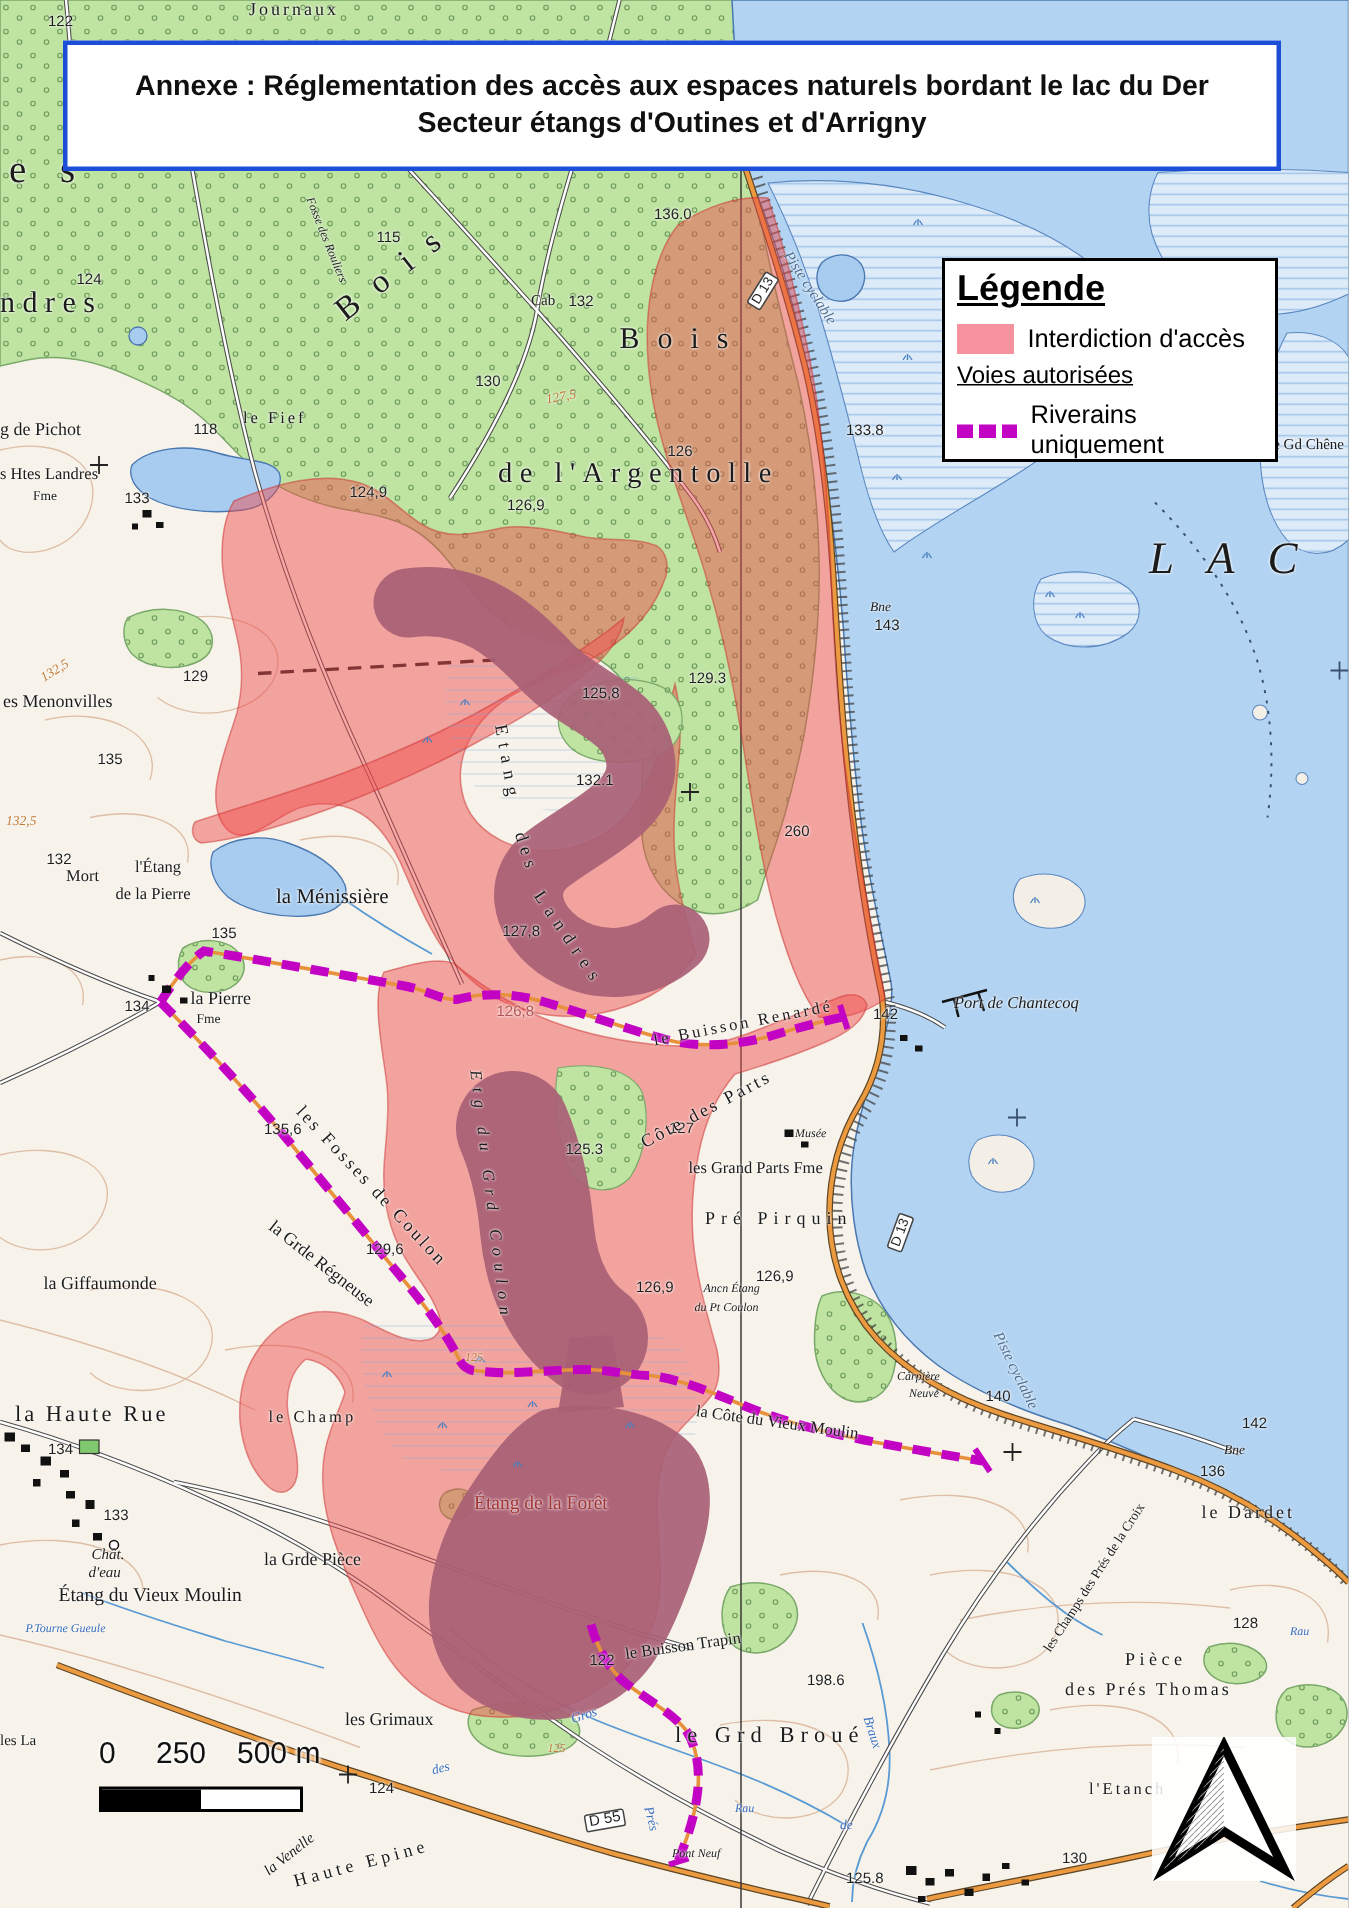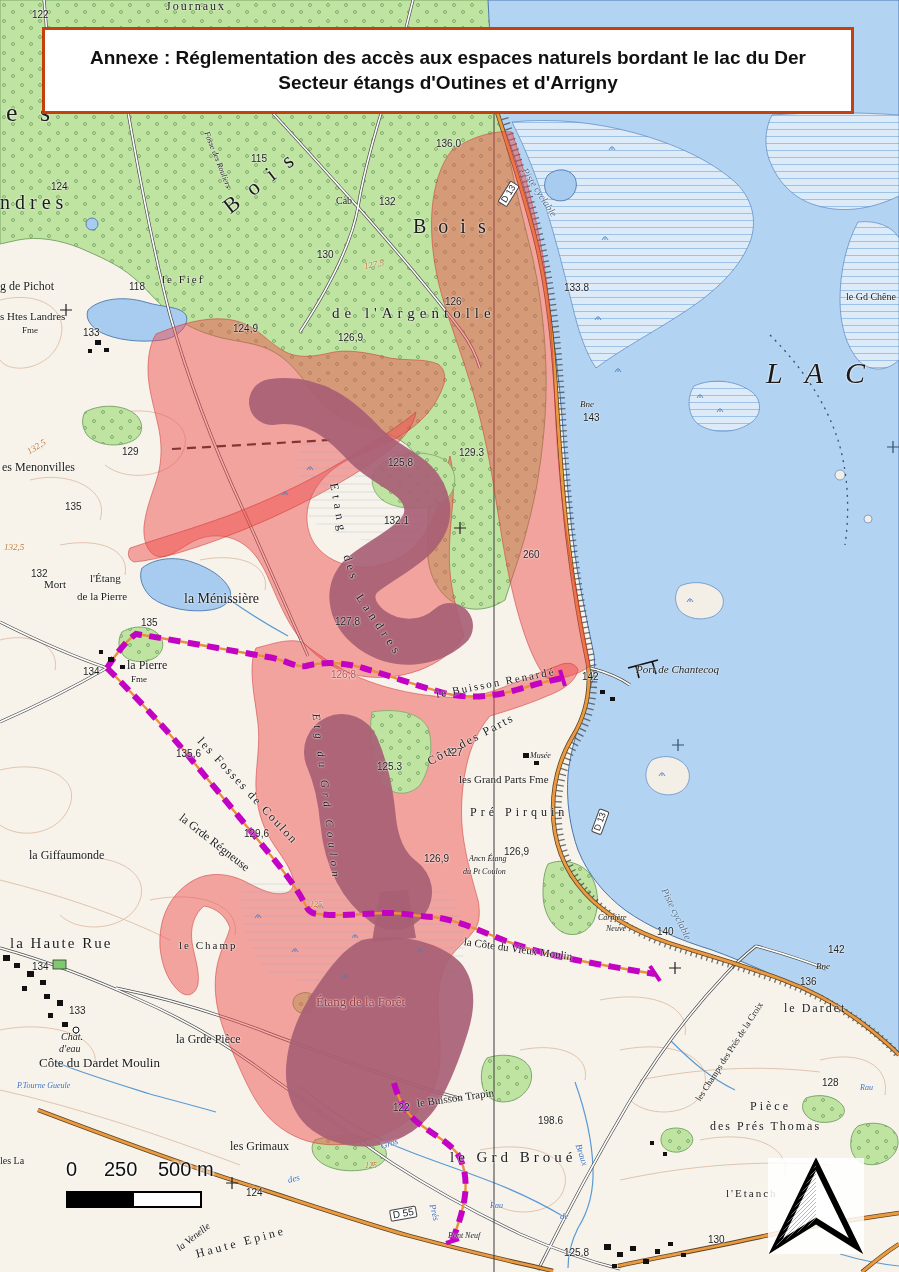--- a/index.html
+++ b/index.html
@@ -7,21 +7,21 @@
         font-family:"Liberation Serif",serif;}
   .map-svg{position:absolute;left:0;top:0;z-index:1;}
   .label-layer{position:absolute;left:0;top:0;width:899px;height:1272px;z-index:5;pointer-events:none;}
   .map-label{position:absolute;font-size:11px;line-height:1;color:#1b1b1b;white-space:nowrap;
              transform-origin:0 50%;
              text-shadow:0 0 2px rgba(255,255,255,.85),0 0 2px rgba(255,255,255,.85);}
   .map-label.sans{font-family:"Liberation Sans",sans-serif;font-size:10px;color:#1f1f1f;}
   .map-label.it{font-style:italic;}
   .map-label.boxed{background:#fff;border:1px solid #444;border-radius:2px;padding:0 2px;text-shadow:none;}
   .title-box{position:absolute;left:42px;top:27px;width:806px;height:81px;background:#fff;
-             border:3px solid #c2410c;z-index:10;display:flex;flex-direction:column;justify-content:center;
+             border:3px solid #1d4ed8;z-index:10;display:flex;flex-direction:column;justify-content:center;
              align-items:center;gap:3px;font-family:"Liberation Sans",sans-serif;font-weight:bold;
              font-size:19px;color:#101010;text-align:center;}
   .legend{position:absolute;left:628px;top:172px;width:224px;height:136px;background:#fff;
           border:2px solid #000;z-index:10;padding:5px 8px;box-sizing:border-box;
           font-family:"Liberation Sans",sans-serif;color:#000;}
   .legend-title{font-size:24px;font-weight:bold;text-decoration:underline;margin-bottom:9px;}
   .legend-row{display:flex;align-items:center;gap:9px;font-size:17px;margin-bottom:5px;}
   .swatch-area{width:38px;height:20px;background:#f6929e;flex:0 0 auto;}
   .legend-sub{font-size:16px;text-decoration:underline;margin:6px 0 7px;}
   .swatch-dash{width:40px;height:9px;flex:0 0 auto;
@@ -294,25 +294,25 @@
 
   <div class="label-layer">
       <div class="map-label" style="left: 166px; top: 0px; font-size: 12px; letter-spacing: 2px;">Journaux</div>
       <div class="map-label sans" style="left: 32px; top: 10px;">122</div>
       <div class="map-label" style="left: 6px; top: 100px; font-size: 26px; letter-spacing: 8px;">e s</div>
       <div class="map-label" style="left: 0px; top: 192px; font-size: 20px; letter-spacing: 5px;">ndres</div>
       <div class="map-label sans" style="left: 51px; top: 182px;">124</div>
       <div class="map-label it" style="left: 206px; top: 128px; font-size: 8px; transform: rotate(68deg);">Fosse des Rouliers</div>
       <div class="map-label" style="left: 226px; top: 198px; font-size: 22px; letter-spacing: 14px; transform: rotate(-38deg);">Bois</div>
       <div class="map-label" style="left: 413px; top: 216px; font-size: 20px; letter-spacing: 12px;">Bois</div>
-      <div class="map-label" style="left: 332px; top: 306px; font-size: 15px; letter-spacing: 5px;">de l'Argentolle</div>
+      <div class="map-label" style="left: 332px; top: 306px; font-size: 19px; letter-spacing: 5px;">de l'Argentolle</div>
       <div class="map-label it" style="left: 524px; top: 164px; font-size: 10px; color: rgb(77, 109, 143); transform: rotate(57deg);">Piste cyclable</div>
       <div class="map-label it" style="left: 664px; top: 884px; font-size: 10px; color: rgb(77, 109, 143); transform: rotate(64deg);">Piste cyclable</div>
       <div class="map-label sans" style="left: 251px; top: 154px;">115</div>
-      <div class="map-label" style="left: 336px; top: 196px; font-size: 10px;">Cab</div>
+      <div class="map-label" style="left: 354px; top: 196px; font-size: 10px;">Cab</div>
       <div class="map-label sans" style="left: 379px; top: 197px;">132</div>
       <div class="map-label sans" style="left: 436px; top: 139px;">136.0</div>
       <div class="map-label sans" style="left: 317px; top: 250px;">130</div>
       <div class="map-label it" style="left: 364px; top: 262px; font-size: 9px; color: rgb(192, 122, 53); transform: rotate(-10deg);">127,5</div>
       <div class="map-label sans" style="left: 445px; top: 297px;">126</div>
       <div class="map-label sans" style="left: 564px; top: 283px;">133.8</div>
       <div class="map-label sans" style="left: 233px; top: 324px;">124,9</div>
       <div class="map-label sans" style="left: 338px; top: 333px;">126,9</div>
       <div class="map-label" style="left: 846px; top: 292px; font-size: 10px;">le Gd Chêne</div>
       <div class="map-label sans" style="left: 129px; top: 282px;">118</div>
@@ -368,32 +368,32 @@
       <div class="map-label" style="left: 181px; top: 810px; font-size: 12px; transform: rotate(38deg);">la Grde Régneuse</div>
       <div class="map-label it" style="left: 316px; top: 708px; font-size: 11px; letter-spacing: 5px; transform: rotate(83deg);">Etg du Grd Coulon</div>
       <div class="map-label" style="left: 29px; top: 839px; font-size: 12px; margin-top: 10px;">la Giffaumonde</div>
       <div class="map-label it" style="left: 310px; top: 901px; font-size: 8px; color: rgb(192, 122, 53);">125</div>
       <div class="map-label" style="left: 10px; top: 936px; font-size: 15px; letter-spacing: 2px;">la Haute Rue</div>
       <div class="map-label sans" style="left: 32px; top: 962px;">134</div>
       <div class="map-label" style="left: 179px; top: 940px; font-size: 11px; letter-spacing: 2px;">le Champ</div>
       <div class="map-label sans" style="left: 69px; top: 1006px;">133</div>
       <div class="map-label it" style="left: 61px; top: 1032px; font-size: 10px;">Chât.</div>
       <div class="map-label it" style="left: 59px; top: 1044px; font-size: 10px;">d'eau</div>
-      <div class="map-label" style="left: 39px; top: 1056px; font-size: 13px;">Côte du Dardet Moulin</div>
+      <div class="map-label" style="left: 39px; top: 1056px; font-size: 13px;">Étang du Vieux Moulin</div>
       <div class="map-label it" style="left: 17px; top: 1082px; font-size: 8px; color: rgb(58, 110, 191);">P.Tourne Gueule</div>
       <div class="map-label" style="left: 176px; top: 1033px; font-size: 12px;">la Grde Pièce</div>
       <div class="map-label" style="left: 316px; top: 995px; font-size: 13px; color: rgb(160, 53, 53);">Étang de la Forêt</div>
       <div class="map-label it" style="left: 598px; top: 914px; font-size: 8px;">Carpière</div>
       <div class="map-label it" style="left: 606px; top: 925px; font-size: 8px;">Neuve</div>
       <div class="map-label" style="left: 464px; top: 936px; font-size: 11px; transform: rotate(8deg);">la Côte du Vieux Moulin</div>
       <div class="map-label sans" style="left: 657px; top: 927px;">140</div>
       <div class="map-label sans" style="left: 828px; top: 945px;">142</div>
       <div class="map-label it" style="left: 816px; top: 962px; font-size: 9px;">Bne</div>
       <div class="map-label sans" style="left: 800px; top: 977px;">136</div>
-      <div class="map-label" style="left: 784px; top: 1002px; font-size: 12px; letter-spacing: 2px;">le Dardet</div>
+      <div class="map-label" style="left: 801px; top: 1002px; font-size: 12px; letter-spacing: 2px;">le Dardet</div>
       <div class="map-label" style="left: 698px; top: 1096px; font-size: 9px; transform: rotate(-57deg);">les Champs des Prés de la Croix</div>
       <div class="map-label sans" style="left: 822px; top: 1078px;">128</div>
       <div class="map-label" style="left: 750px; top: 1100px; font-size: 12px; letter-spacing: 3px;">Pièce</div>
       <div class="map-label" style="left: 710px; top: 1120px; font-size: 12px; letter-spacing: 2px;">des Prés Thomas</div>
       <div class="map-label" style="left: 726px; top: 1188px; font-size: 11px; letter-spacing: 2px;">l'Etanch</div>
       <div class="map-label" style="left: 417px; top: 1098px; font-size: 11px; transform: rotate(-8deg);">le Buisson Trapin</div>
       <div class="map-label sans" style="left: 393px; top: 1103px;">122</div>
       <div class="map-label" style="left: 450px; top: 1150px; font-size: 15px; letter-spacing: 4px;">le Grd Broué</div>
       <div class="map-label sans" style="left: 538px; top: 1116px;">198.6</div>
       <div class="map-label" style="left: 230px; top: 1140px; font-size: 12px;">les Grimaux</div>
@@ -413,20 +413,32 @@
       <div class="map-label it" style="left: 178px; top: 1244px; font-size: 10px; transform: rotate(-38deg);">la Venelle</div>
       <div class="map-label" style="left: 0px; top: 1156px; font-size: 10px;">les La</div>
       <div class="map-label it" style="left: 365px; top: 1162px; font-size: 8px; color: rgb(192, 122, 53);">125</div>
     </div>
 
   <div class="title-box">
     <div>Annexe : Réglementation des accès aux espaces naturels bordant le lac du Der</div>
     <div>Secteur étangs d'Outines et d'Arrigny</div>
   </div>
 
+  <div class="legend">
+    <div class="legend-title">Légende</div>
+    <div class="legend-row">
+      <span class="swatch-area"></span>
+      <span>Interdiction d'accès</span>
+    </div>
+    <div class="legend-sub">Voies autorisées</div>
+    <div class="legend-row">
+      <span class="swatch-dash"></span>
+      <span>Riverains uniquement</span>
+    </div>
+  </div>
 
   <div class="scalebar">
     <span class="s0">0</span>
     <span class="s250">250</span>
     <span class="s500">500 m</span>
     <div class="bar">
       <div class="bar-half"></div>
     </div>
   </div>
 

